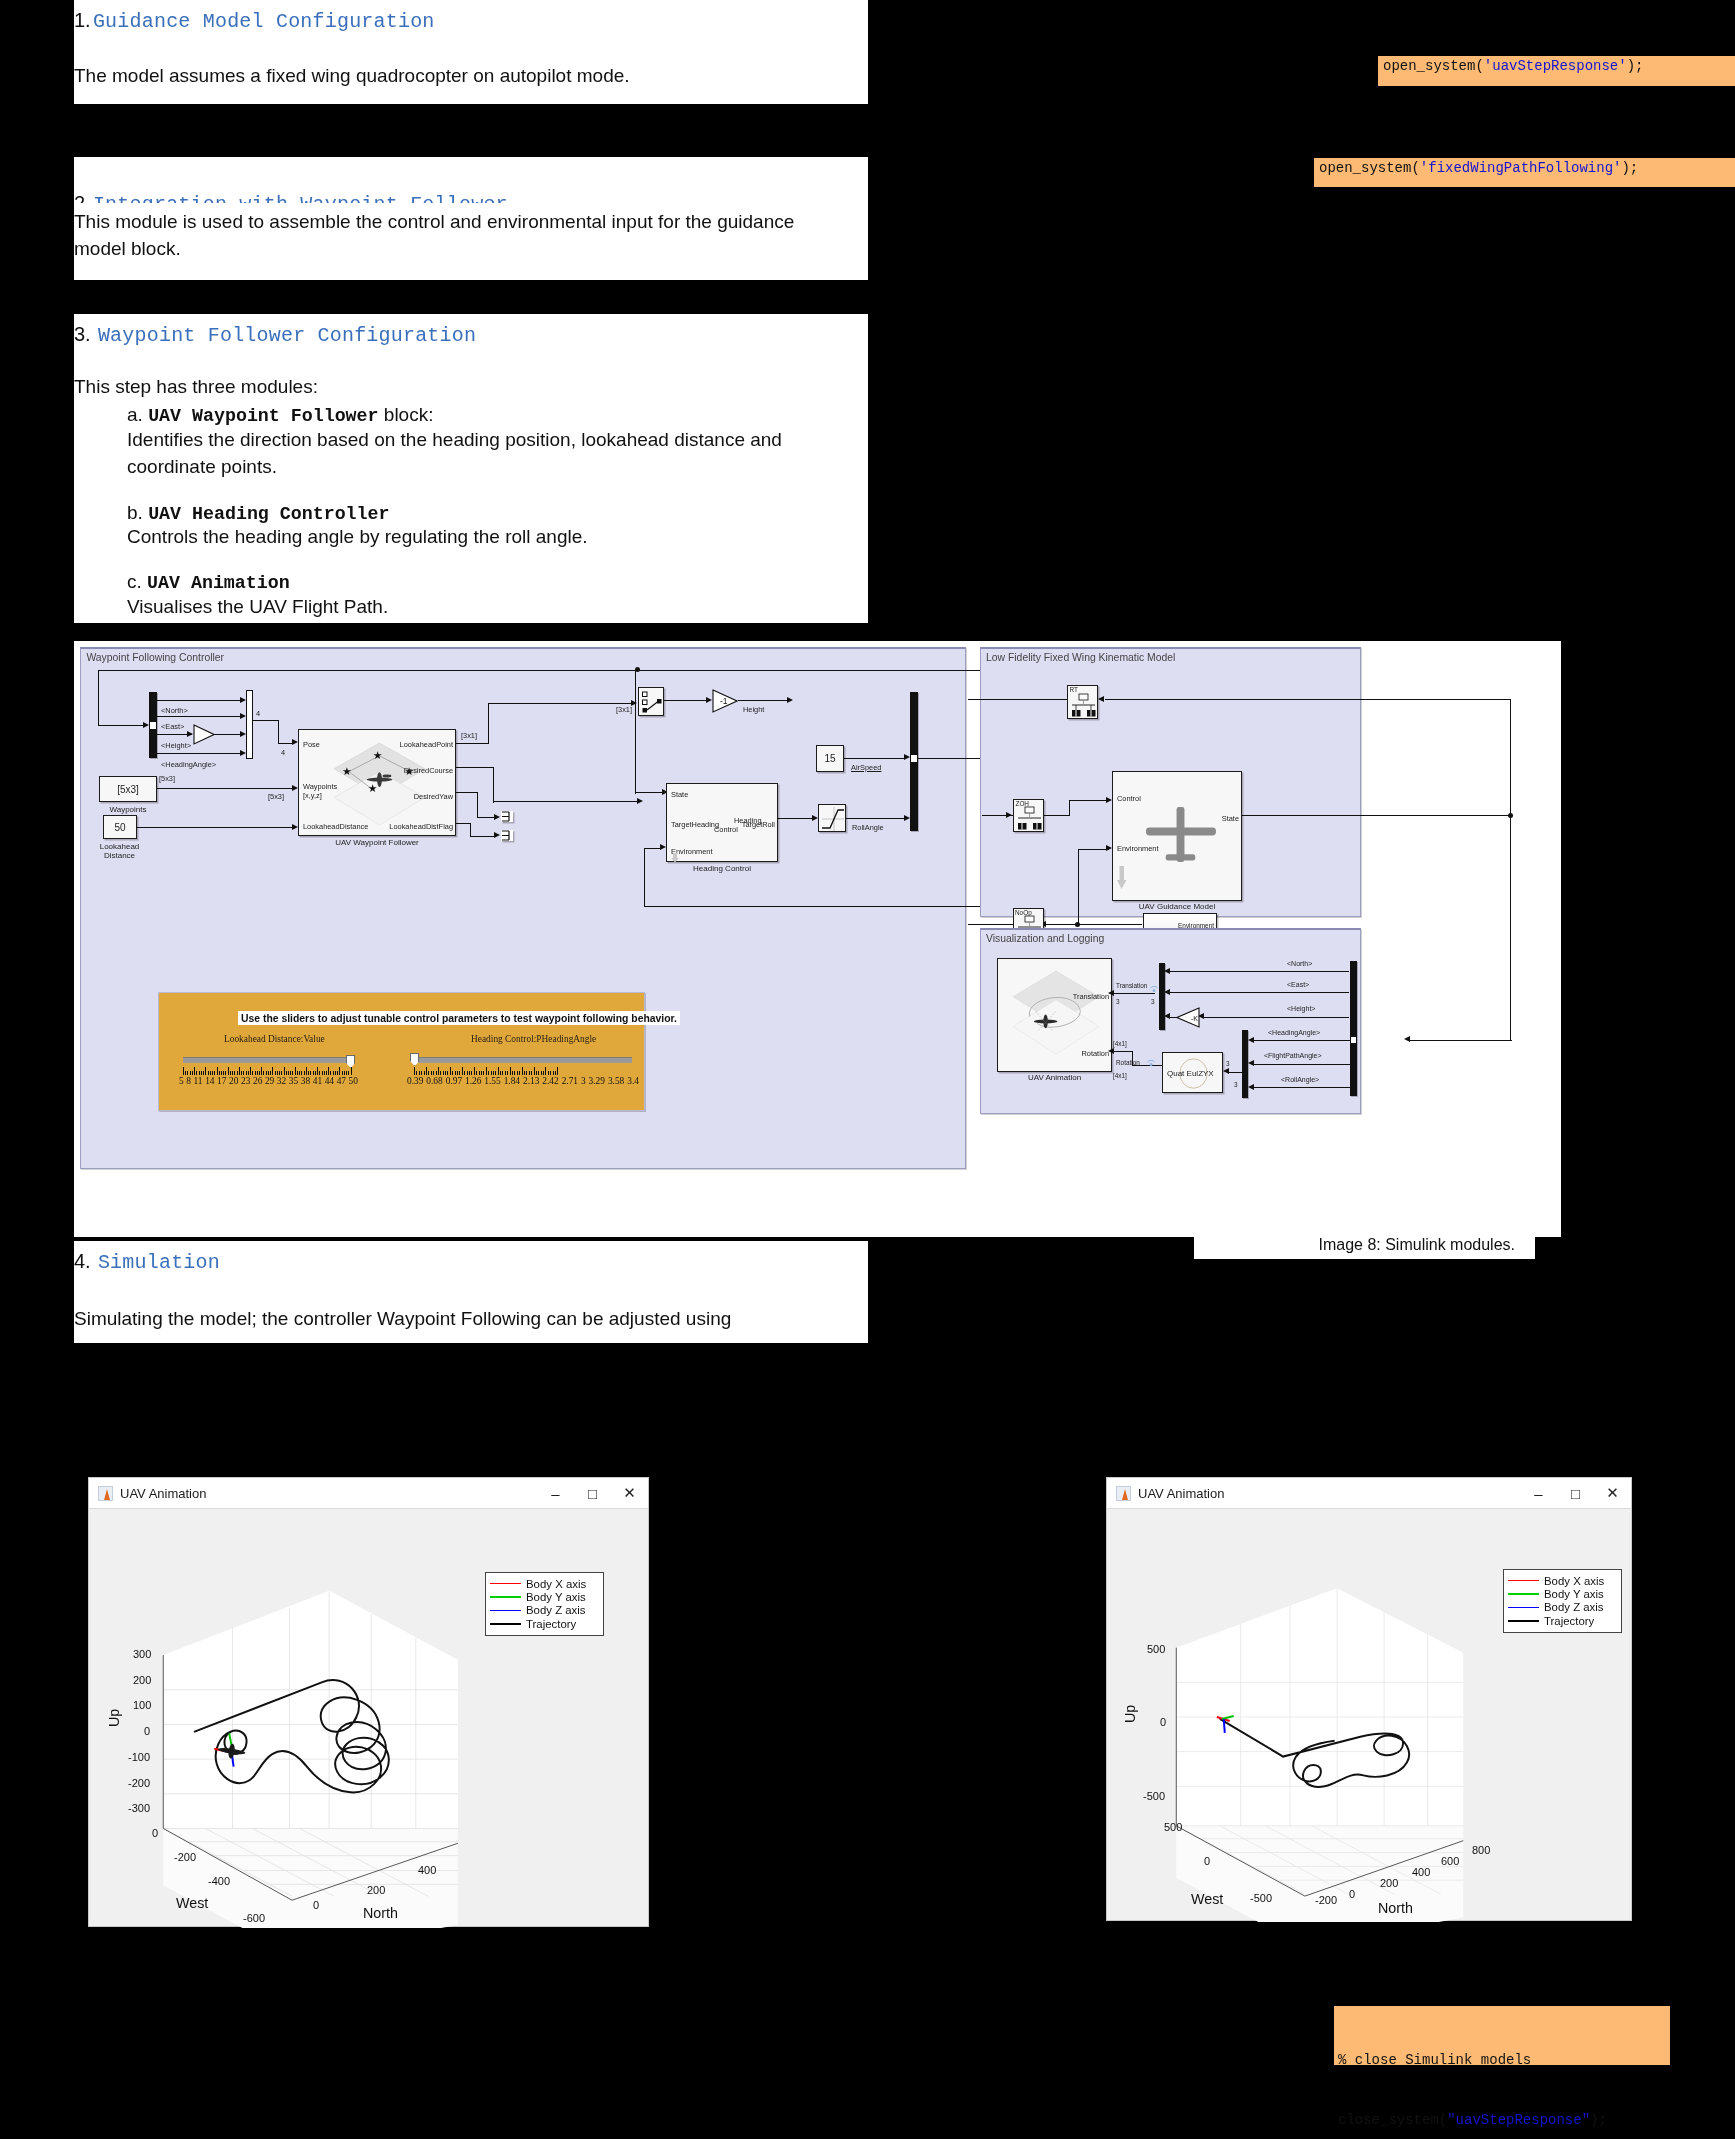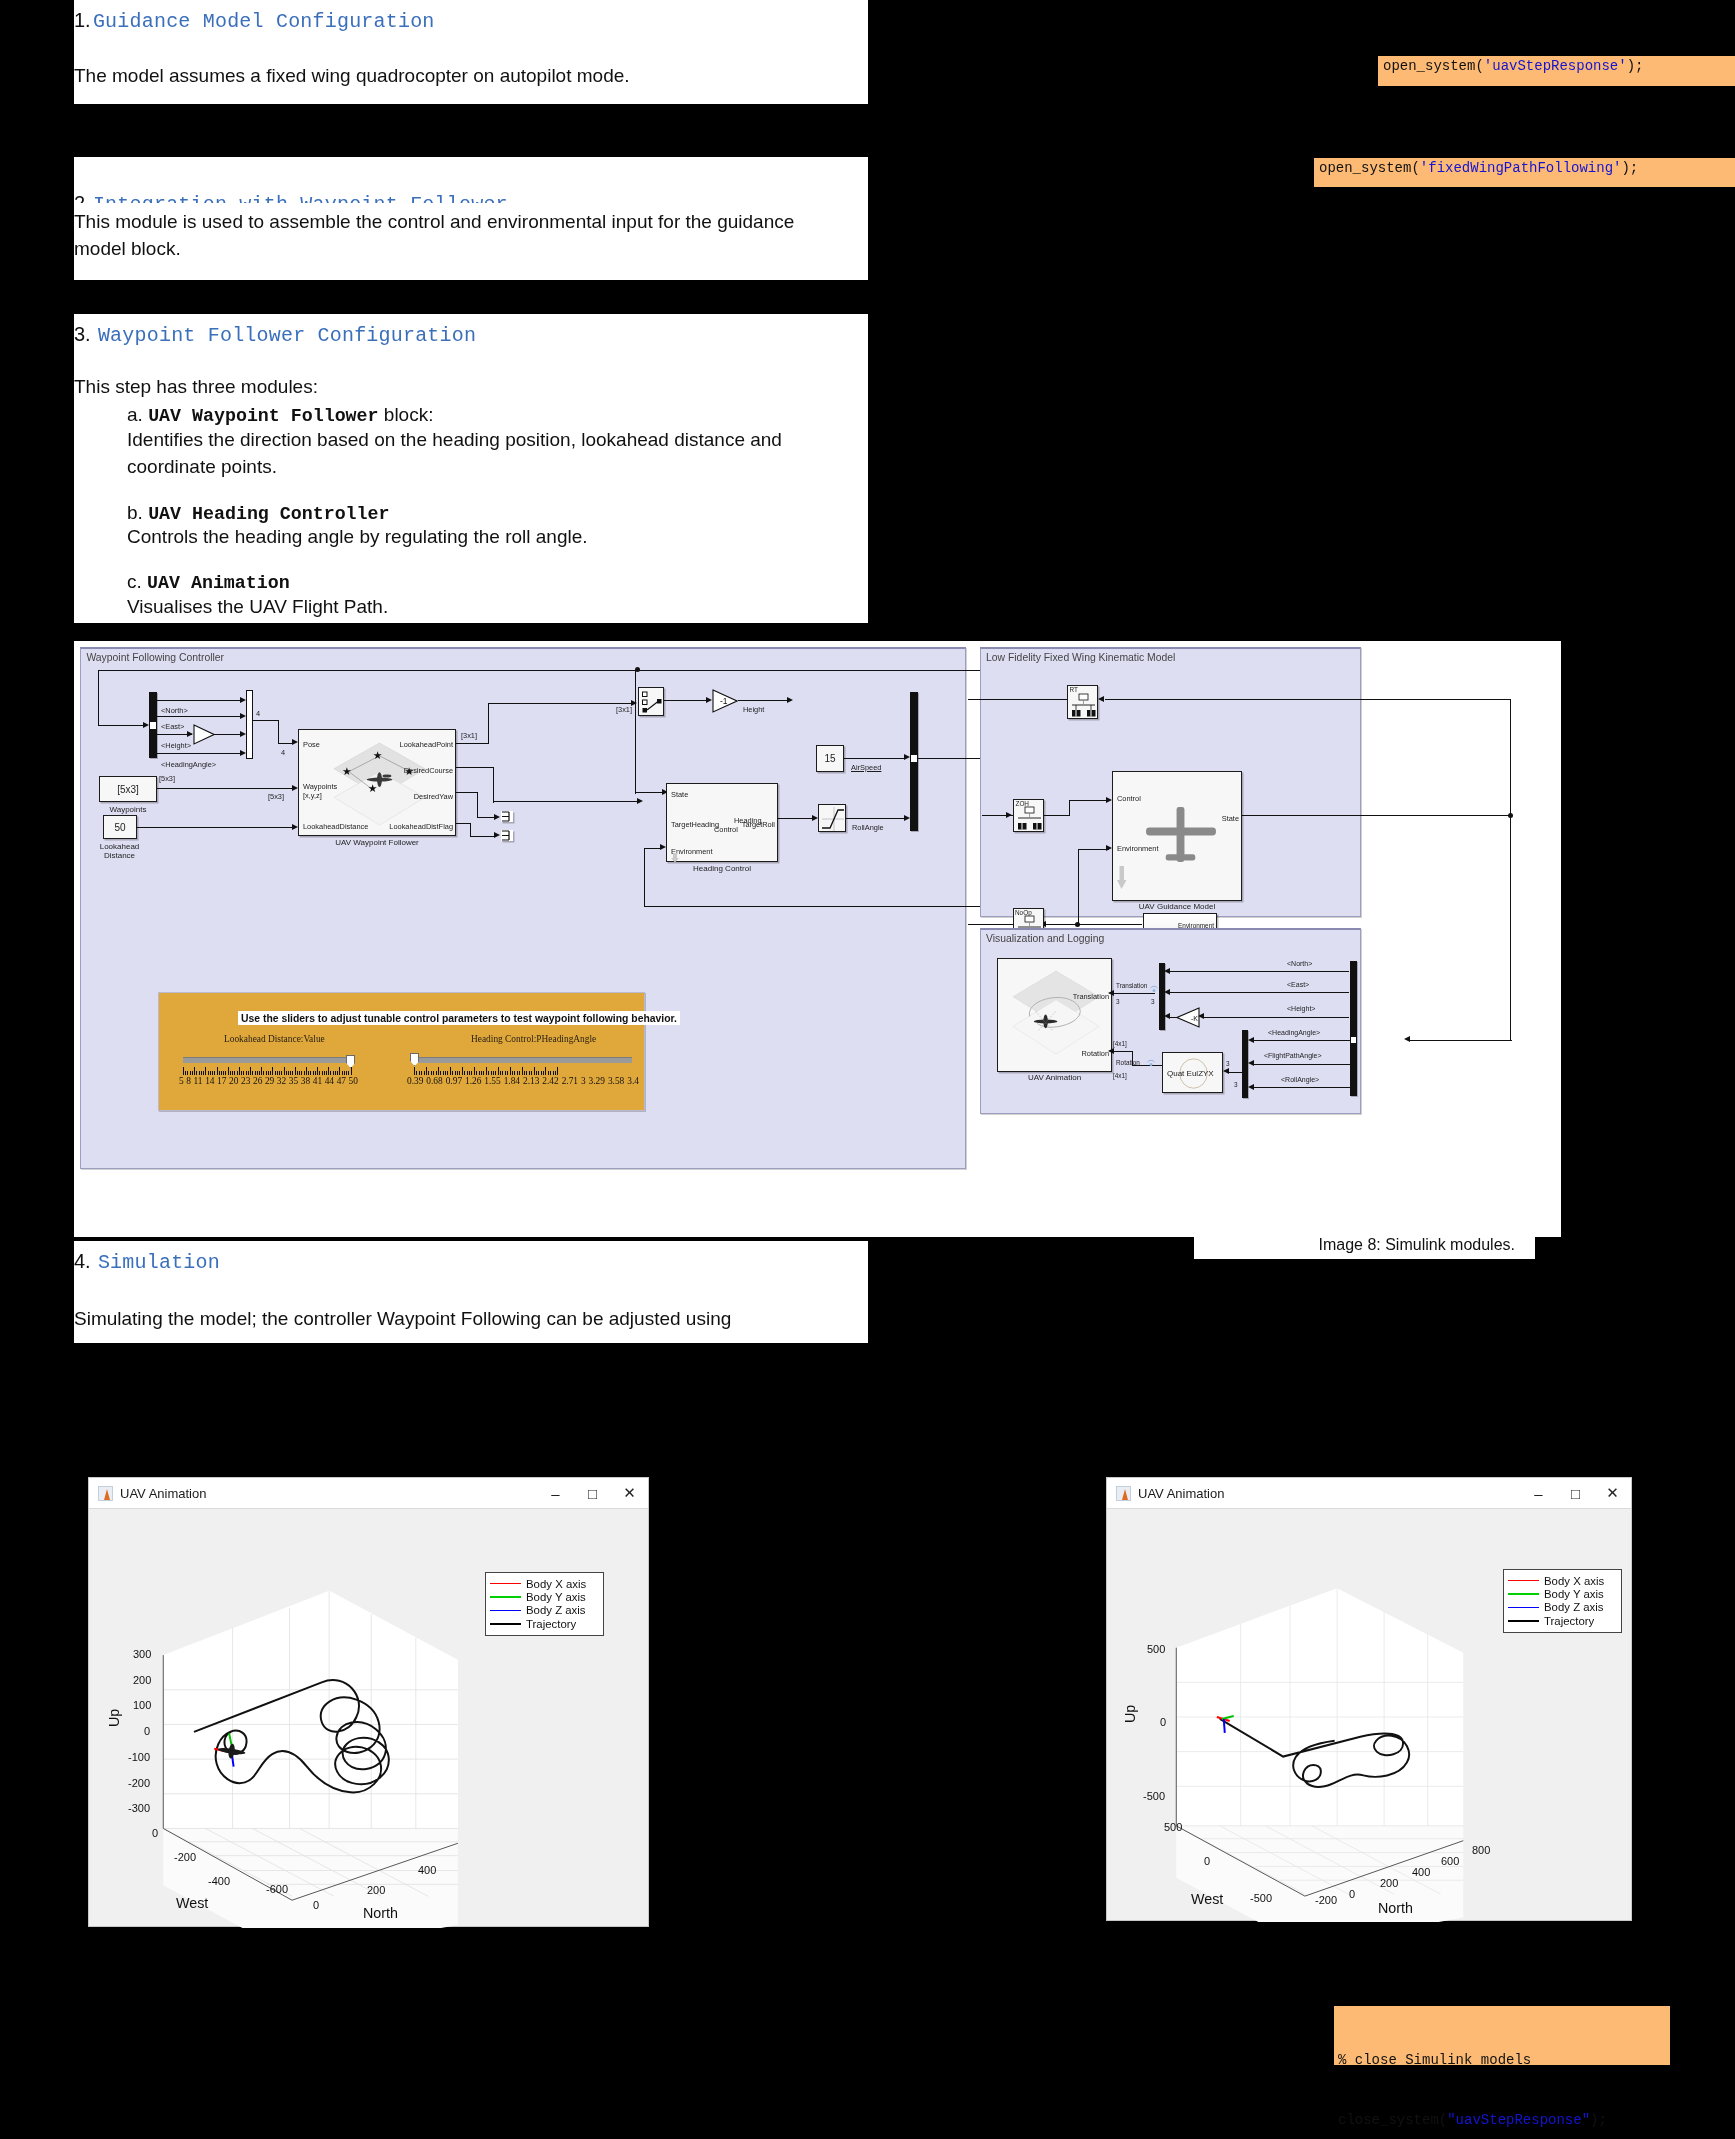--- a/index.html
+++ b/index.html
@@ -873,21 +873,21 @@
       <div class="ticklbl" style="left:44px; top:190px;">100</div>
       <div class="ticklbl" style="left:55px; top:216px;">0</div>
       <div class="ticklbl" style="left:39px; top:242px;">-100</div>
       <div class="ticklbl" style="left:39px; top:268px;">-200</div>
       <div class="ticklbl" style="left:39px; top:293px;">-300</div>
       <div class="axname" style="left:17px; top:218px; transform:rotate(-90deg); transform-origin:left top;">Up</div>
 
       <div class="ticklbl" style="left:63px; top:318px;">0</div>
       <div class="ticklbl" style="left:85px; top:342px;">-200</div>
       <div class="ticklbl" style="left:119px; top:366px;">-400</div>
-      <div class="ticklbl" style="left:154px; top:374px;margin-left:23px;">-600</div>
+      <div class="ticklbl" style="left:154px; top:403px;">-600</div>
       <div class="axname" style="left:87px; top:386px;">West</div>
 
       <div class="ticklbl" style="left:224px; top:390px;">0</div>
       <div class="ticklbl" style="left:278px; top:375px;">200</div>
       <div class="ticklbl" style="left:329px; top:355px;">400</div>
       <div class="axname" style="left:274px; top:396px;">North</div>
     </div>
   </div>
 
   <div class="mwin" style="left:1106px; top:1477px; width:526px; height:444px;">

